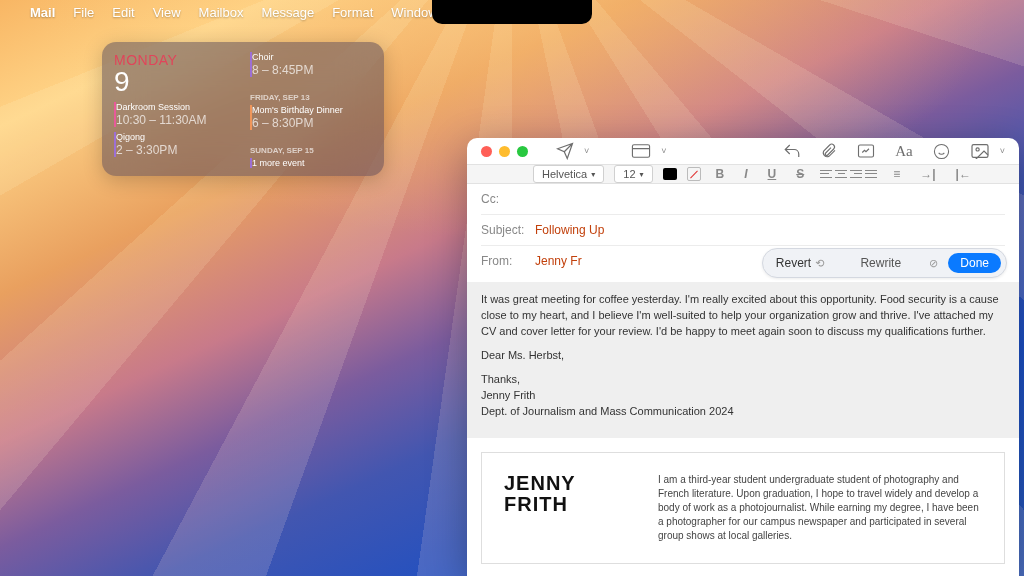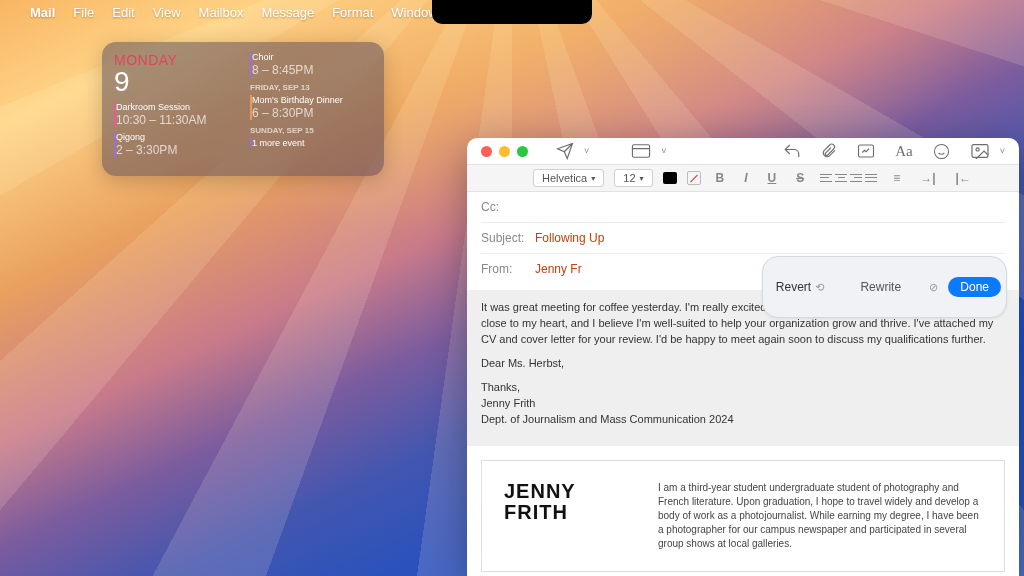--- a/index.html
+++ b/index.html
@@ -13,46 +13,46 @@
 .widget-left{width:120px}
 .widget-day{font-size:14px;font-weight:400;color:#e0455a;letter-spacing:0.5px}
 .widget-date{font-size:28px;font-weight:400;color:#fff;line-height:1;margin-bottom:6px}
 .wevent{border-left:2px solid;margin-bottom:5px}
 .wevent-title{font-size:9px;color:#fff;line-height:1.2}
 .wevent-time{font-size:12px;color:rgba(255,255,255,0.7)}
 .we-pink{border-color:#e85a9a}
 .we-violet{border-color:#9d6fd4}
 .we-orange{border-color:#f0965a}
 .widget-right{flex:1}
-.wheader{font-size:8px;color:rgba(255,255,255,0.65);font-weight:600;margin:6px 0 3px}
+.wheader{font-size:8px;color:rgba(255,255,255,0.65);font-weight:600;margin:16px 0 3px}
 .composer{position:absolute;top:138px;left:467px;width:552px;height:438px;background:#fff;border-radius:10px 10px 0 0;box-shadow:0 10px 40px rgba(0,0,0,0.3);overflow:hidden;display:flex;flex-direction:column}
 .titlebar{height:38px;display:flex;align-items:center;padding:0 14px;gap:8px}
 .traffic{display:flex;gap:7px;margin-right:14px}
 .tlight{width:11px;height:11px;border-radius:50%}
 .tl-red{background:#ff5f57}.tl-yellow{background:#febc2e}.tl-green{background:#28c840}
 .tb-icon{color:#6e6e6e;font-size:15px;padding:4px 6px;cursor:pointer;display:flex;align-items:center}
 .tb-chev{font-size:9px;color:#888;margin-left:-4px}
 .tb-sep{flex:1}
 .tb-group{display:flex;gap:8px;align-items:center}
-.fmt-bar{height:28px;background:#f5f5f5;border-top:1px solid #e2e2e2;border-bottom:1px solid #e2e2e2;display:flex;align-items:center;padding:8px 12px;gap:10px;font-size:11px;color:#555}
+.fmt-bar{height:28px;background:#f5f5f5;border-top:1px solid #e2e2e2;border-bottom:1px solid #e2e2e2;display:flex;align-items:center;padding:0 12px;gap:10px;font-size:11px;color:#555}
 .fmt-sel{padding:2px 8px;background:#fff;border:1px solid #d0d0d0;border-radius:3px;display:flex;align-items:center;gap:4px}
 .fmt-swatch{width:14px;height:12px;background:#000;border-radius:2px}
 .fmt-no{width:14px;height:14px;border:1px solid #bbb;border-radius:2px;position:relative}
 .fmt-no::after{content:"";position:absolute;left:1px;right:1px;top:50%;height:1px;background:#e03030;transform:rotate(-45deg)}
 .fmt-btn{padding:2px 5px;color:#888;font-size:12px;font-weight:600}
 .fmt-align{display:flex;gap:1px}
 .fmt-align span{width:14px;height:12px;display:flex;flex-direction:column;justify-content:space-around;padding:1px}
 .fmt-align span i{height:1px;background:#888;display:block}
 .fields{padding:0 14px}
 .frow{display:flex;align-items:center;padding:8px 0;border-bottom:1px solid #ececec;font-size:12px;position:relative}
 .flabel{color:#888;width:54px}
 .fvalue{color:#c2410c}
 .to-chip{background:#d3e6ff;color:#1a5fb4;padding:1px 6px;border-radius:3px;font-size:12px;display:inline-flex;align-items:center;gap:2px}
 .to-chip::after{content:"▾";font-size:8px}
-.rewrite-pill{position:absolute;right:-2px;top:2px;display:flex;align-items:center;background:#f0f2f6;border:1px solid #d4d8e0;border-radius:16px;padding:20px 5px;gap:10px;font-size:12px;box-shadow:0 1px 3px rgba(0,0,0,0.08);z-index:5}
+.rewrite-pill{position:absolute;right:-2px;top:2px;display:flex;align-items:center;background:#f0f2f6;border:1px solid #d4d8e0;border-radius:16px;padding:4px 5px;gap:10px;font-size:12px;box-shadow:0 1px 3px rgba(0,0,0,0.08);z-index:5}
 .pill-btn{padding:2px 8px;color:#333;display:flex;align-items:center;gap:4px}
 .pill-center{color:#555;padding:0 18px}
 .pill-done{background:#0a7aff;color:#fff;padding:3px 12px;border-radius:12px;font-weight:500}
 .pill-icon{font-size:11px;color:#999}
 .body-text{padding:10px 14px;font-size:11px;color:#333;line-height:1.45;background:#efefef;margin:6px 0 0}
 .body-text p{margin-bottom:8px}
 .sig-card{margin:14px;border:1px solid #dedede;padding:20px 22px;display:flex;gap:24px}
 .sig-name{font-size:20px;font-weight:700;letter-spacing:1px;line-height:1.05;width:130px;color:#111}
 .sig-bio{font-size:10px;color:#444;line-height:1.4;flex:1}
 svg{display:block}

